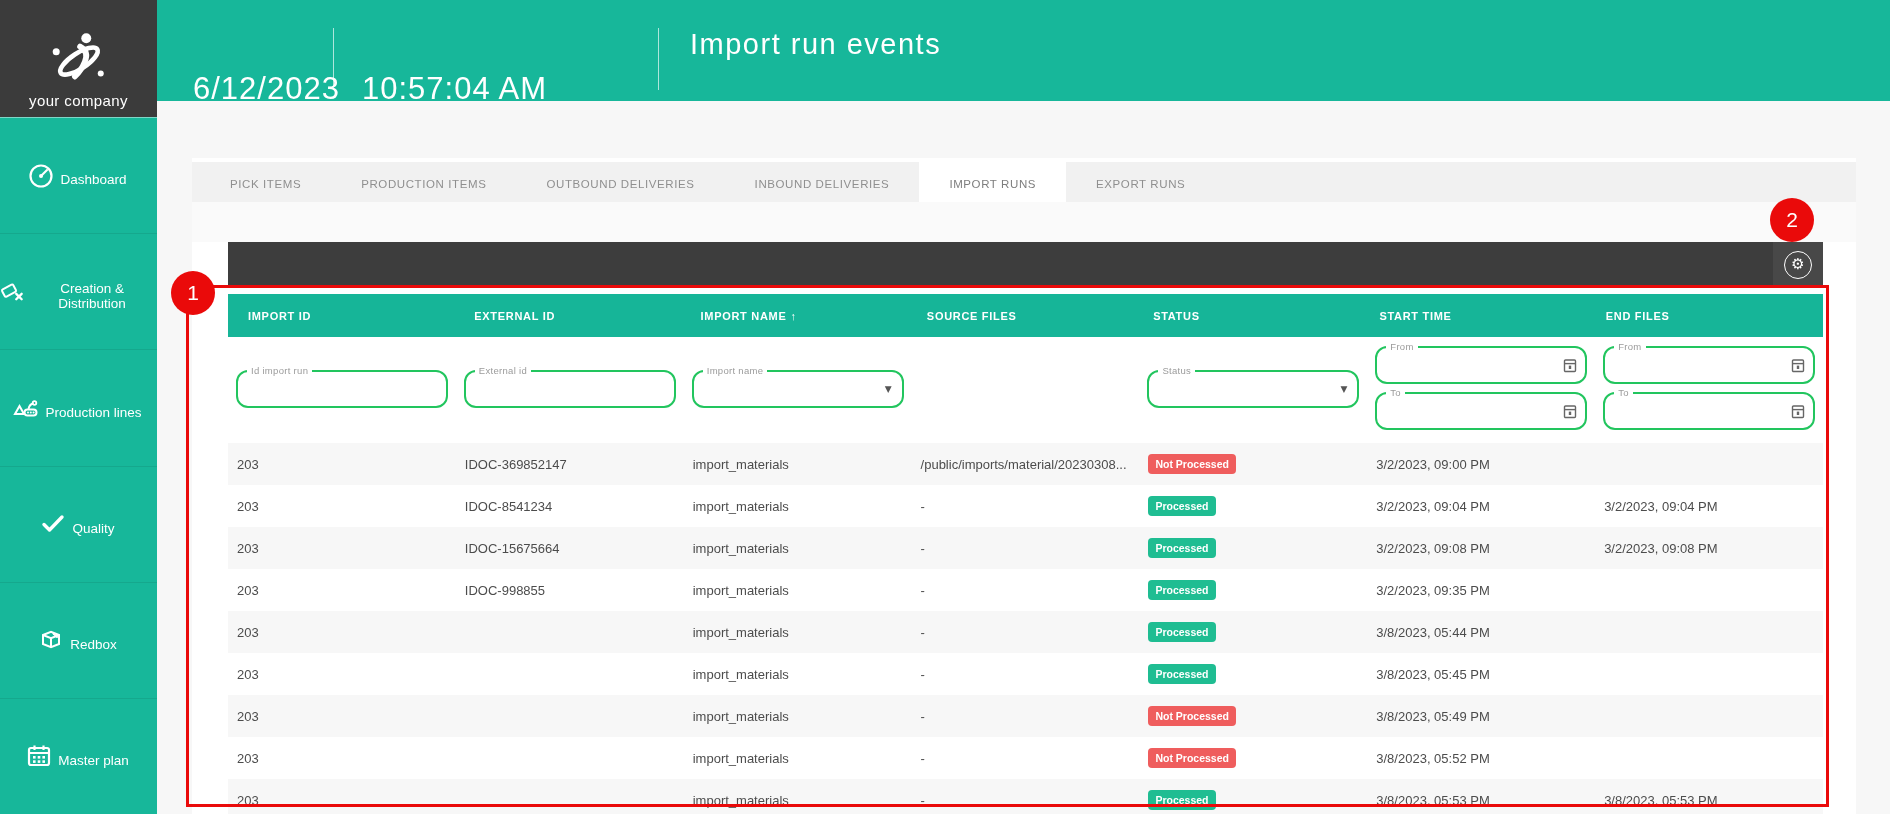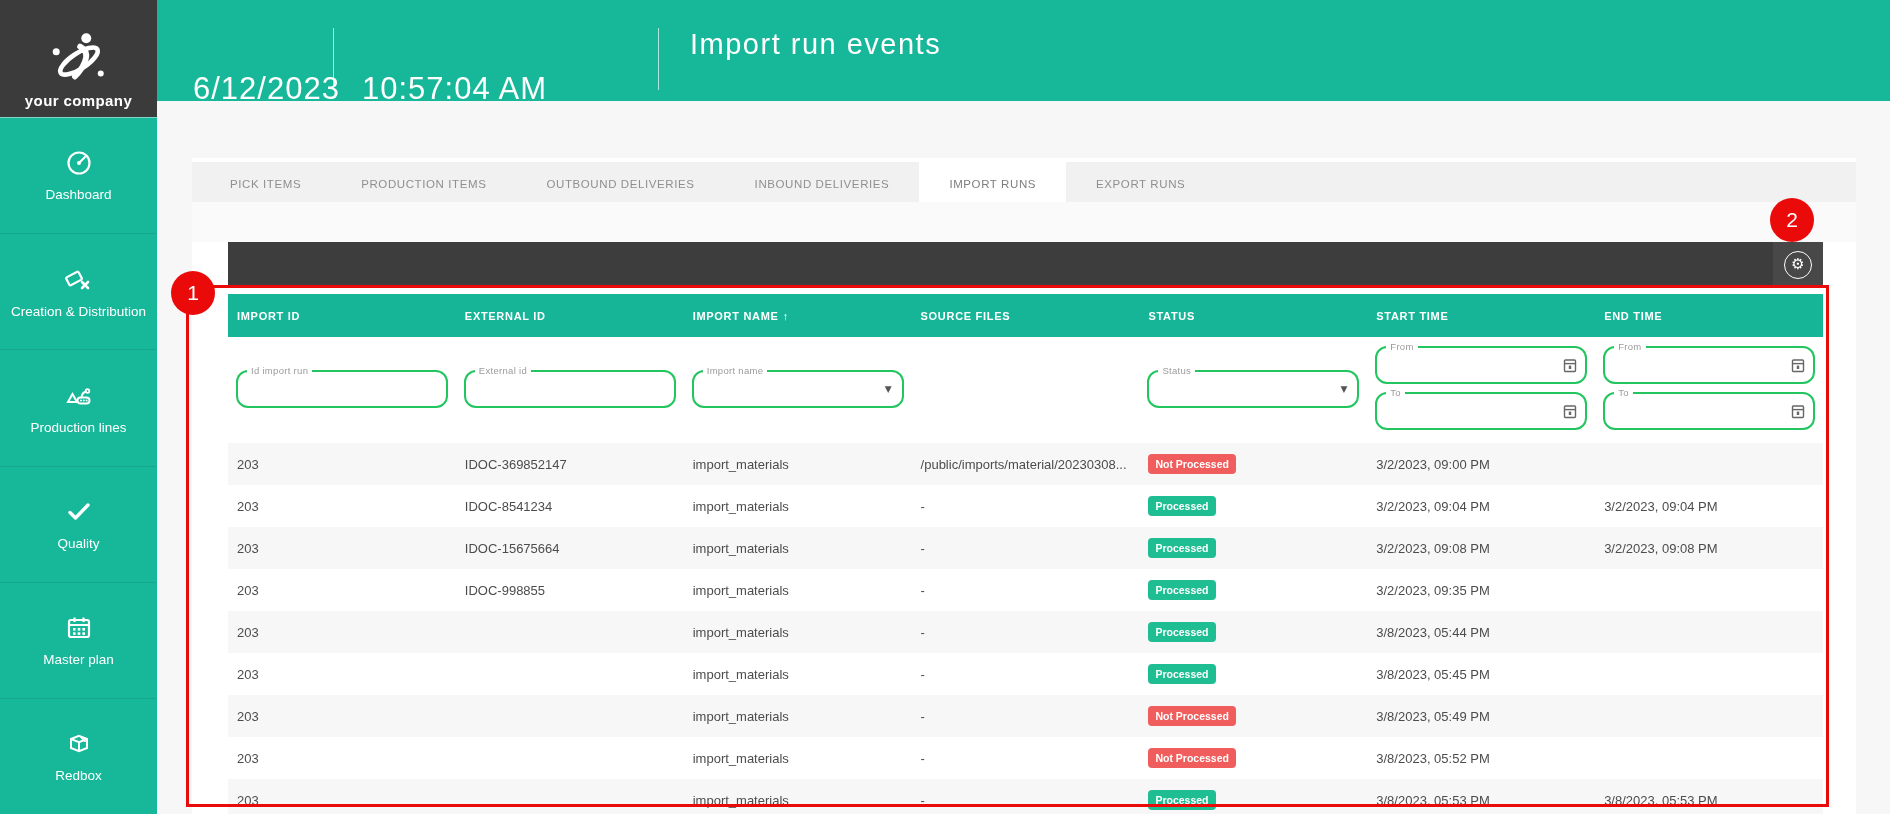--- a/index.html
+++ b/index.html
@@ -11,44 +11,44 @@
   .topbar{ position:absolute; left:0; top:0; width:1890px; height:101px; background:var(--teal); color:#fff; }
   .hgroup{ position:absolute; top:24px;margin-top:47px; }
   .hgroup .big{ font-size:31px; font-weight:300; letter-spacing:1px; white-space:nowrap; }
   .hgroup .small{ font-size:16px; letter-spacing:1.6px; color:rgba(255,255,255,.75); margin-top:6px; }
   .hsep{ position:absolute; top:28px; width:1px; height:62px; background:rgba(255,255,255,.65); }
   .htitle{ position:absolute; left:690px; top:28px; font-size:29px; font-weight:300; letter-spacing:1.5px; color:#fff; }
 
   
   .logo-block{ position:absolute; left:0; top:0; width:157px; height:117px; background:var(--dark); display:flex; flex-direction:column; align-items:center; justify-content:flex-end; padding-bottom:8px; z-index:3; }
   .logo-block svg{ margin-bottom:4px; }
-  .brand-name{ color:#fff; font-size:15px; font-weight:700; letter-spacing:.4px; }
+  .brand-name{ color:#fff; font-size:15px; font-weight:400; letter-spacing:.4px; }
 
   
   .sidebar{ position:absolute; left:0; top:117px; width:157px; height:697px; background:var(--teal); display:flex; flex-direction:column; z-index:2; border-top:1px solid rgba(255,255,255,.45); }
-  .side-item{ flex:1 1 0; display:flex; flex-direction:column; align-items:center; justify-content:center; border-bottom:1px solid rgba(0,0,0,.08); cursor:pointer; }
+  .side-item{ flex:1 1 0; display:flex; flex-direction:row; align-items:center; justify-content:center; border-bottom:1px solid rgba(0,0,0,.08); cursor:pointer; }
   .side-item:last-child{ border-bottom:none; }
   .side-item .lbl{ color:#fff; font-size:13.5px; margin-top:9px; text-align:center; line-height:1.15; padding:0 4px; }
 
   
   .content-bg{ position:absolute; left:157px; top:101px; width:1733px; height:713px; background:#f7f7f7; }
   .card{ position:absolute; left:192px; top:158px; width:1664px; height:656px; background:#ffffff; }
   .tabs{ position:absolute; left:0; top:4px; width:100%; height:44px; background:#f1f1f1; display:flex; align-items:stretch; padding-left:8px; }
   .tab{ display:flex; align-items:center; padding:0 30px; font-size:11.5px; letter-spacing:.6px; color:#8f8f8f; cursor:pointer; white-space:nowrap; }
   .tab.active{ background:#ffffff; color:#7e7e7e; }
   .tabgap{ position:absolute; left:0; top:44px; width:100%; height:40px; background:#fafafa; }
 
   
   .toolbar{ position:absolute; left:228px; top:242px; width:1595px; height:45px; background:var(--toolbar); z-index:1; }
   .gear-btn{ position:absolute; right:0; top:0; width:50px; height:45px; background:rgba(255,255,255,.06); display:flex; align-items:center; justify-content:center; cursor:pointer; }
   .gear-ring{ width:28px; height:28px; border:1.5px solid #fff; border-radius:50%; display:flex; align-items:center; justify-content:center; }
   .gear-glyph{ color:#fff; font-size:15px; line-height:1; font-family:"DejaVu Sans", sans-serif; }
 
   
-  .thead{ position:absolute; left:228px; top:294px; width:1595px; height:43px; background:var(--theadTeal); display:grid; grid-template-columns:repeat(7,1fr); align-items:center; z-index:1; }
+  .thead{ position:absolute; left:228px; top:294px; width:1595px; height:43px; background:var(--theadTeal); display:grid; grid-template-columns:repeat(7,1fr); align-items:center; z-index:1;padding-left:11px; }
   .th{ color:#fff; font-size:11px; font-weight:bold; letter-spacing:.7px; padding-left:9px; white-space:nowrap; }
   .th .sort{ margin-left:4px; font-weight:bold; }
 
   .filters{ position:absolute; left:228px; top:337px; width:1595px; height:106px; background:#fff; display:grid; grid-template-columns:repeat(7,1fr); z-index:1; }
   .fcell{ position:relative; }
   .fld{ position:absolute; left:8px; width:212px; border:2px solid #22c55e; border-radius:12px; background:#fff; }
   .fld.single{ top:33px; height:38px; }
   .fld.from{ top:9px; height:38px; }
   .fld.to{ top:55px; height:38px; }
   .fld .flabel{ position:absolute; top:-7px; left:9px; font-size:9.5px; color:#9b9b9b; background:#fff; padding:0 4px; letter-spacing:.3px; }
@@ -125,47 +125,47 @@
           <path d="M17.5 16 q1 -5 5 -5.5" fill="none" stroke="#fff" stroke-width="2"></path>
           <circle cx="23.5" cy="10" r="1.8" fill="none" stroke="#fff" stroke-width="1.8"></circle>
         </svg>
         <span class="lbl">Production lines</span>
       </div>
       <div class="side-item">
         <svg width="30" height="30" viewBox="0 0 30 30">
           <path d="M6 15.5 l5.5 5.5 L24 8" fill="none" stroke="#fff" stroke-width="3.4" stroke-linecap="round" stroke-linejoin="round"></path>
         </svg>
         <span class="lbl">Quality</span>
+      </div>
+      <div class="side-item">
+        <svg width="30" height="30" viewBox="0 0 30 30">
+          <path d="M7 10 l8 -3.2 8 3.2 v9 l-8 3.2 -8 -3.2 z" fill="none" stroke="#fff" stroke-width="2"></path>
+          <path d="M7 10 l8 3.2 8 -3.2" fill="none" stroke="#fff" stroke-width="2"></path>
+          <line x1="15" y1="13.2" x2="15" y2="22" stroke="#fff" stroke-width="2"></line>
+          <path d="M17.5 8.5 l3.5 3.5" stroke="#fff" stroke-width="2" stroke-linecap="round"></path>
+        </svg>
+        <span class="lbl">Redbox</span>
       </div>
       <div class="side-item">
         <svg width="30" height="30" viewBox="0 0 30 30">
           <rect x="5" y="7" width="20" height="17" rx="2" fill="none" stroke="#fff" stroke-width="2.2"></rect>
           <line x1="10.5" y1="4.5" x2="10.5" y2="9" stroke="#fff" stroke-width="2.2"></line>
           <line x1="19.5" y1="4.5" x2="19.5" y2="9" stroke="#fff" stroke-width="2.2"></line>
           <line x1="5" y1="12" x2="25" y2="12" stroke="#fff" stroke-width="2"></line>
           <g fill="#fff">
             <rect x="9" y="15" width="2.6" height="2.6"></rect>
             <rect x="13.7" y="15" width="2.6" height="2.6"></rect>
             <rect x="18.4" y="15" width="2.6" height="2.6"></rect>
             <rect x="9" y="19.3" width="2.6" height="2.6"></rect>
             <rect x="13.7" y="19.3" width="2.6" height="2.6"></rect>
             <rect x="18.4" y="19.3" width="2.6" height="2.6"></rect>
           </g>
         </svg>
         <span class="lbl">Master plan</span>
       </div>
-      <div class="side-item">
-        <svg width="30" height="30" viewBox="0 0 30 30">
-          <path d="M7 10 l8 -3.2 8 3.2 v9 l-8 3.2 -8 -3.2 z" fill="none" stroke="#fff" stroke-width="2"></path>
-          <path d="M7 10 l8 3.2 8 -3.2" fill="none" stroke="#fff" stroke-width="2"></path>
-          <line x1="15" y1="13.2" x2="15" y2="22" stroke="#fff" stroke-width="2"></line>
-          <path d="M17.5 8.5 l3.5 3.5" stroke="#fff" stroke-width="2" stroke-linecap="round"></path>
-        </svg>
-        <span class="lbl">Redbox</span>
-      </div>
     </nav>
 
   <div class="content-bg"></div>
   <div class="card">
     <div class="tabs" id="tabs">
         <div class="tab">PICK ITEMS</div>
         <div class="tab">PRODUCTION ITEMS</div>
         <div class="tab">OUTBOUND DELIVERIES</div>
         <div class="tab">INBOUND DELIVERIES</div>
         <div class="tab active">IMPORT RUNS</div>
@@ -182,21 +182,21 @@
     </div>
   </div>
 
   <div class="thead" id="thead">
       <div class="th">IMPORT ID</div>
       <div class="th">EXTERNAL ID</div>
       <div class="th">IMPORT NAME<span class="sort">↑</span></div>
       <div class="th">SOURCE FILES</div>
       <div class="th">STATUS</div>
       <div class="th">START TIME</div>
-      <div class="th">END TIME</div>
+      <div class="th">END FILES</div>
     </div>
 
   <div class="filters">
     <div class="fcell">
       <div class="fld single">
         <span class="flabel">Id import run</span>
         <input value="" style="">
       </div>
     </div>
     <div class="fcell">

